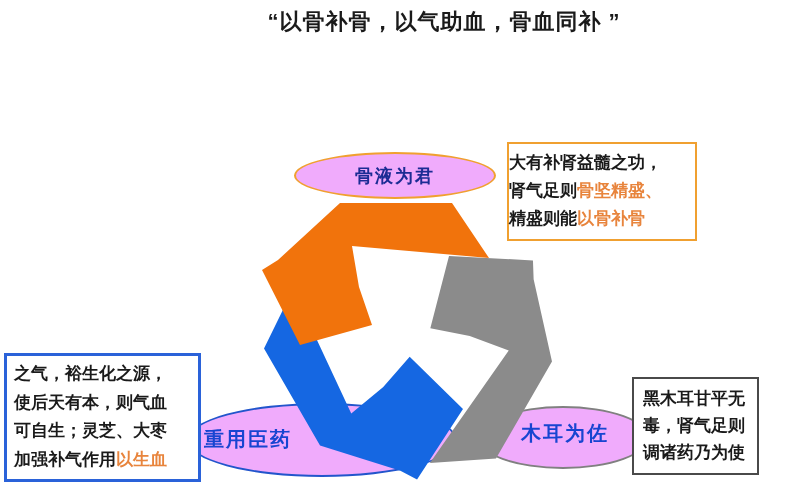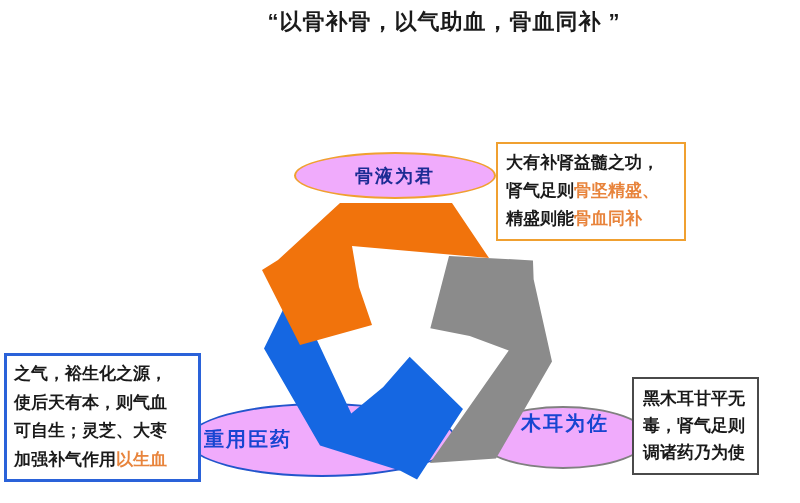--- a/index.html
+++ b/index.html
@@ -21,34 +21,34 @@
   }
   .ellipse-top .node-label{position:static;}
   .ellipse-chen{left:187px;top:403px;width:270px;height:74px;border:2px solid var(--ellipse_left_border);}
   .ellipse-zuo{left:477px;top:406px;width:172px;height:63px;border:2px solid var(--ellipse_right_border);}
   .node-label{
     position:absolute;z-index:3;font-size:20px;font-weight:bold;letter-spacing:2px;white-space:nowrap;
   }
   .label-navy{color:var(--node_label_navy);font-size:18px;}
   .label-blue{color:var(--node_label_blue);}
   .label-chen{left:204px;top:426px;}
-  .label-zuo{left:521px;top:410px;}
+  .label-zuo{left:521px;top:420px;}
   
   .cycle-svg{position:absolute;left:0;top:0;z-index:2;}
   
   .note-box{
     position:absolute;z-index:4;background:#fff;box-sizing:border-box;
     color:#1a1a1a;font-weight:700;
   }
   .note-box .rl{white-space:nowrap;}
   .accent{color:var(--accent_text);margin-top:12px;}
   .box-top-right{
-    left:496px;top:142px;width:190px;
+    left:507px;top:142px;width:190px;
     border:2px solid var(--box_top_right_border);
-    padding:5px 8px 6px 8px;font-size:17px;line-height:28px;
+    padding:5px 8px 6px 0;font-size:17px;line-height:28px;
   }
   .box-left{
     left:4px;top:353px;width:197px;
     border:3px solid var(--box_left_border);
     padding:4px 7px 5px 7px;font-size:17px;line-height:28.5px;
   }
   .box-bottom-right{
     left:632px;top:377px;width:127px;
     border:2px solid var(--box_bottom_right_border);
     padding:6px 9px 7px 9px;font-size:17px;line-height:27px;font-weight:600;
@@ -72,21 +72,21 @@
     <path d="M452,203 L340,203 L278,260 L262,270 L300,345 L372,325 L359,287 L352,246 L489,258 Z" transform="rotate(-120 400 330)" style="fill:var(--arrow_blue)"></path>
     <path d="M452,203 L340,203 L278,260 L262,270 L300,345 L372,325 L359,287 L352,246 L489,258 Z" style="fill:var(--arrow_orange)"></path>
   </svg>
 
   <span class="node-label label-blue label-chen">重用臣药</span>
   <span class="node-label label-blue label-zuo">木耳为佐</span>
 
   <div class="note-box box-top-right">
       <div class="rl"><span>大有补肾益髓之功，</span></div>
       <div class="rl"><span>肾气足则</span><span class="accent">骨坚精盛、</span></div>
-      <div class="rl"><span>精盛则能</span><span class="accent">骨血同补</span></div>
+      <div class="rl"><span>精盛则能</span><span class="accent">以骨补骨</span></div>
     </div>
   <div class="note-box box-left">
       <div class="rl"><span>之气，裕生化之源，</span></div>
       <div class="rl"><span>使后天有本，则气血</span></div>
       <div class="rl"><span>可自生；灵芝、大枣</span></div>
       <div class="rl"><span>加强补气作用</span><span class="accent">以生血</span></div>
     </div>
   <div class="note-box box-bottom-right">
       <div class="rl"><span>黑木耳甘平无</span></div>
       <div class="rl"><span>毒，肾气足则</span></div>

